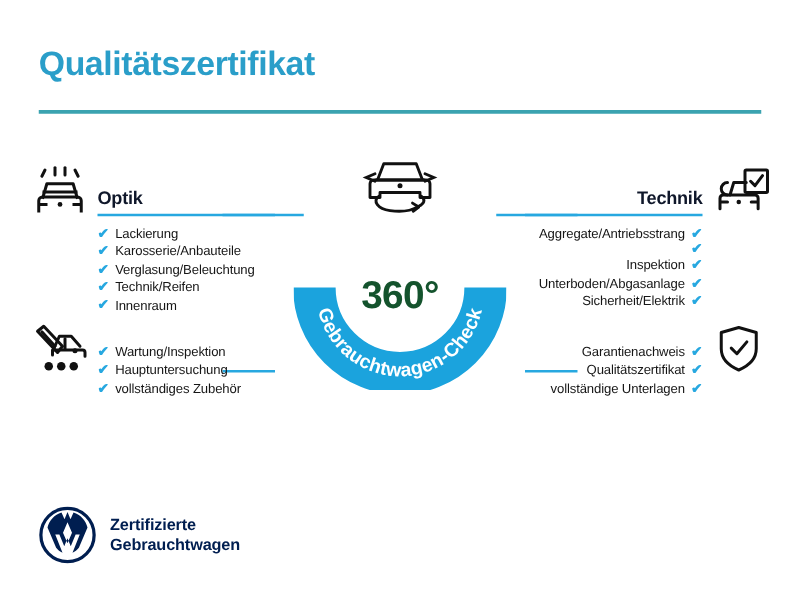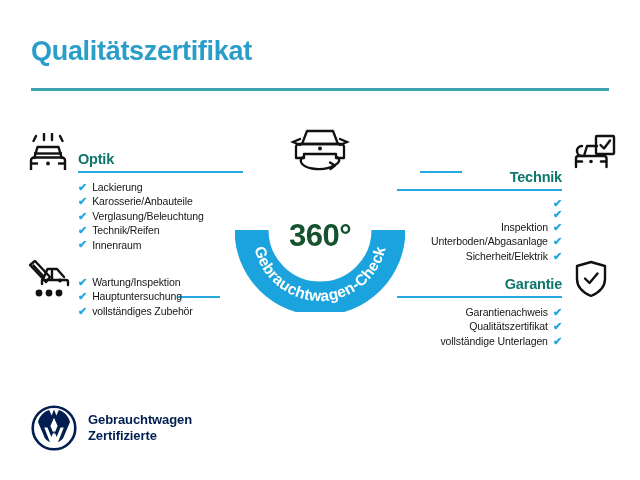--- a/index.html
+++ b/index.html
@@ -48,21 +48,21 @@
   }
   .section .sec-head {
     position: relative;
     height: 30px;
   }
   .section .sec-title {
     position: absolute;
     bottom: 6px;
     font-size: 14.5px;
     font-weight: bold;
-    color: #0f766e;
+    color: #0f172a;
     white-space: nowrap;
     letter-spacing: -0.2px;
   }
   .section .sec-underline {
     position: absolute;
     bottom: 0;
     height: 2.5px;
     background: #27a8e0;
   }
 
@@ -97,21 +97,21 @@
 
   
   .col-right { right: 78px; width: 165px; }
   .col-right .sec-title { right: 0; }
   .col-right .sec-underline { left: 0; right: 0; }
   .col-right .items li { justify-content: flex-end; }
   .col-right .check { margin-left: 5px; order: 2; }
 
   .sec-optik    { top: 143px; }
   .sec-wartung  { top: 268px; }
-  .sec-technik  { top: 161px; }
+  .sec-technik  { top: 143px; }
   .sec-garantie { top: 268px; }
 
   
   .connector {
     position: absolute;
     height: 2.5px;
     background: #27a8e0;
   }
   .conn-l1 { left: 178px; top: 170.5px; width: 42px; }
   .conn-r1 { right: 178px; top: 170.5px; width: 42px; }
@@ -277,20 +277,21 @@
   </div>
 
   <div class="section col-right sec-technik">
     <div class="sec-head">
       <div class="sec-title">Technik</div>
       <div class="sec-underline"></div>
     </div>
     <ul class="items">
       <li>
           <span class="check">✔</span>
+          <span>Aggregate/Antriebsstrang</span>
         </li>
       <li>
           <span class="check">✔</span>
         </li>
       <li>
           <span class="check">✔</span>
           <span>Inspektion</span>
         </li>
       <li>
           <span class="check">✔</span>
@@ -312,24 +313,20 @@
         <line x1="7" y1="27.5" x2="12" y2="27.5"></line>
         <line x1="31" y1="27.5" x2="36" y2="27.5"></line>
         <rect x="26" y="2" width="18" height="18" rx="1"></rect>
         <path d="M30.5 11 L34 14.5 L40 6.5"></path>
       </g>
       <circle cx="21" cy="27.5" r="1.8" fill="#111"></circle>
     </svg>
   </div>
 
   <div class="section col-right sec-garantie">
-    <div class="sec-head">
-      <div class="sec-title">Garantie</div>
-      <div class="sec-underline"></div>
-    </div>
     <ul class="items">
       <li>
           <span class="check">✔</span>
           <span>Garantienachweis</span>
         </li>
       <li>
           <span class="check">✔</span>
           <span>Qualitätszertifikat</span>
         </li>
       <li>
@@ -389,18 +386,18 @@
       <circle cx="23" cy="23" r="21.3" fill="none" stroke="#001e50" stroke-width="2.6"></circle>
       <g fill="#001e50">
         <path d="M23 4.6 L20.6 10.4 L18.2 4.9 C12.6 6.6 8.3 11.2 7 16.9 L13.9 33.2
                  C15.3 34.9 17 36.3 19 37.2 L13.2 22.6 L16.5 22.6 L20.4 31.9 L23 25.6
                  L25.6 31.9 L29.5 22.6 L32.8 22.6 L27 37.2 C29 36.3 30.7 34.9 32.1 33.2
                  L39 16.9 C37.7 11.2 33.4 6.6 27.8 4.9 L25.4 10.4 Z
                  M23 12.8 L26.6 21.1 L23 29.5 L19.4 21.1 Z"></path>
       </g>
     </svg>
     <div class="vw-text">
+      <div>Zertifizierte</div>
       <div>Gebrauchtwagen</div>
-      <div>Zertifizierte</div>
     </div>
   </div>
 
 </div>
 
 </body></html>

